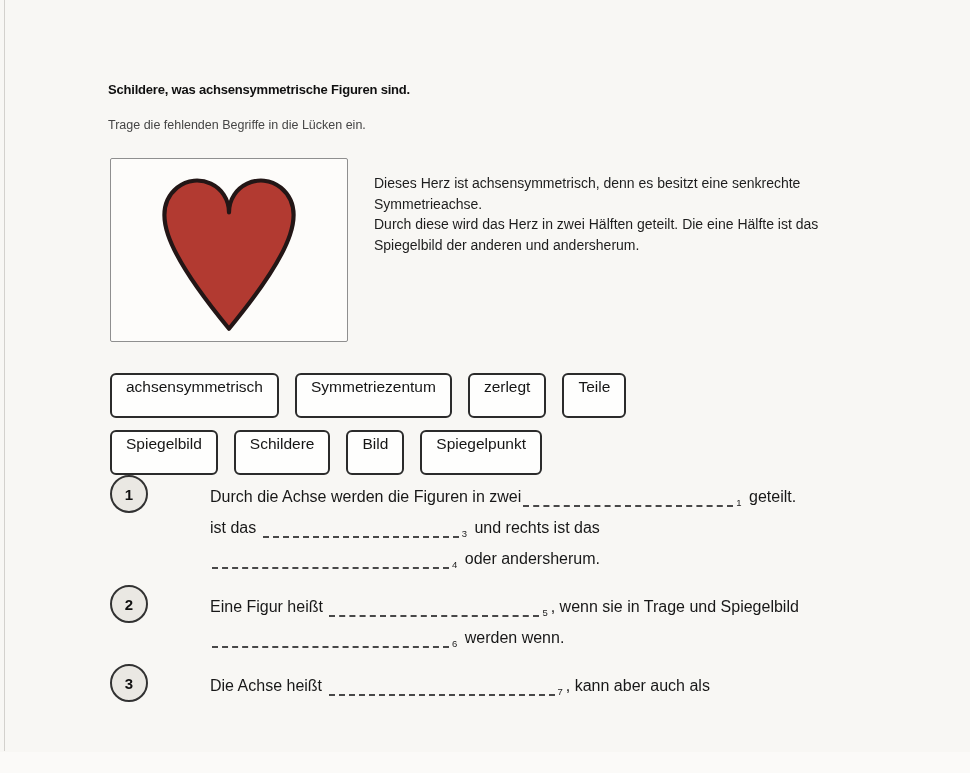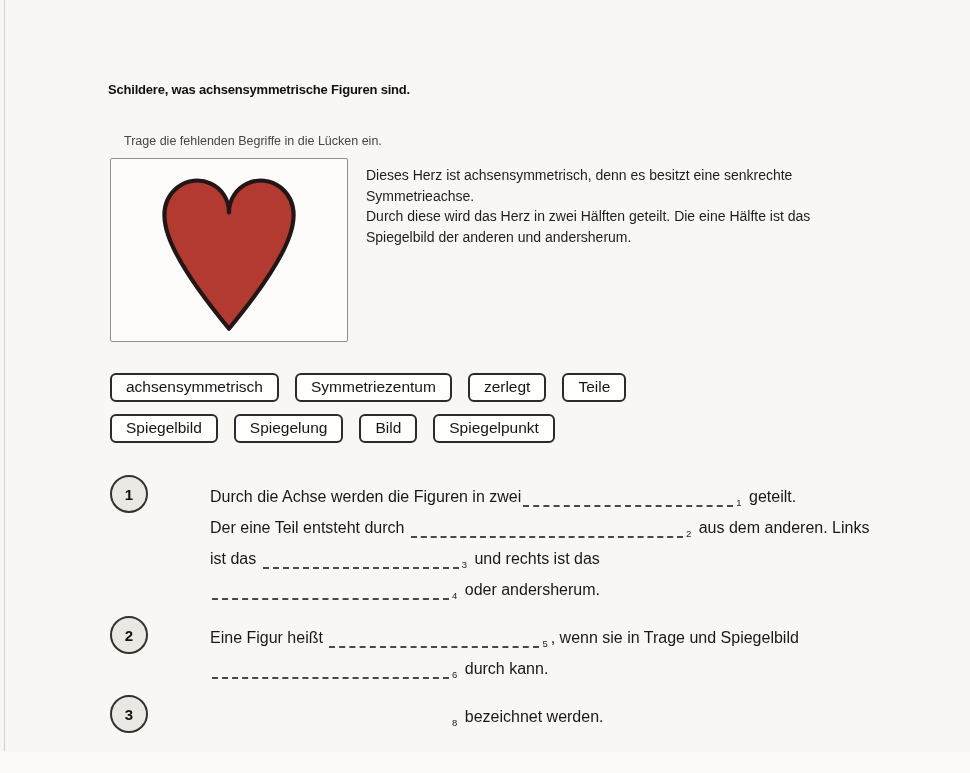--- a/index.html
+++ b/index.html
@@ -11,46 +11,46 @@
     color:#1a1a1a;
   }
   .page-edge-line{position:absolute;left:4px;top:0;width:1px;height:751px;background:#d3d1cd;}
   .bottom-strip{position:absolute;left:0;top:752px;width:970px;height:21px;background:#fbfaf8;}
 
   .page-title{
     position:absolute;left:108px;top:82px;margin:0;
     font-size:13px;font-weight:bold;color:#101010;letter-spacing:-0.2px;
   }
   .page-subtitle{
-    position:absolute;left:108px;top:118px;margin:16px;
+    position:absolute;left:108px;top:118px;margin:0;
     font-size:12.5px;color:#454545;
   }
 
   .heart-box{
     position:absolute;left:110px;top:158px;
     width:236px;height:182px;
     background:#fdfcfa;border:1px solid #8f8f8f;border-radius:2px;
     display:flex;align-items:center;justify-content:center;
   }
   .heart-box svg{margin-top:8px;}
 
   .figure-text{
-    position:absolute;left:362px;top:161px;width:560px;margin:4px;
+    position:absolute;left:362px;top:161px;width:560px;margin:12px;
     font-size:14px;line-height:20.5px;color:#1d1d1d;
     white-space:pre-line;
   }
 
   .word-bank{
     position:absolute;left:110px;top:373px;
     display:flex;flex-direction:column;gap:12px;
   }
   .word-row{display:flex;gap:16px;}
   .chip{
     border:2px solid #2b2b2b;border-radius:6px;
-    padding:3px 14px 4px;background:#fefefd;
+    padding:3px 14px 20px;background:#fefefd;
     font-size:15.5px;color:#151515;
     cursor:pointer;white-space:nowrap;
   }
 
   .exercises{position:absolute;left:110px;top:477px;}
   .exercise{display:flex;align-items:flex-start;margin-bottom:17px;}
   .num-circle{
     flex:none;width:34px;height:34px;margin-top:-2px;
     border:2px solid #323232;border-radius:50%;
     background:#eae8e3;color:#111;
@@ -89,42 +89,41 @@
 
 <div class="word-bank">
   <div class="word-row" id="word-row-0">
       <span class="chip">achsensymmetrisch</span>
       <span class="chip">Symmetriezentum</span>
       <span class="chip">zerlegt</span>
       <span class="chip">Teile</span>
     </div>
   <div class="word-row" id="word-row-1">
       <span class="chip">Spiegelbild</span>
-      <span class="chip">Spiegelung</span>
+      <span class="chip">Schildere</span>
       <span class="chip">Bild</span>
       <span class="chip">Spiegelpunkt</span>
     </div>
 </div>
 
 <div class="exercises" id="exercises">
     <div class="exercise">
       <div class="num-circle">1</div>
       <div class="ex-lines">
         <div class="ex-line"><span>Durch die Achse werden die Figuren in zwei</span><span class="blank" style="width: 210px;"></span><span class="sub">1</span><span> geteilt.</span></div>
-        <div class="ex-line"><span>Der eine Teil entsteht durch </span><span class="blank" style="width: 272px;"></span><span class="sub">2</span><span> aus dem anderen. Links</span></div>
         <div class="ex-line"><span>ist das </span><span class="blank" style="width: 196px;"></span><span class="sub">3</span><span> und rechts ist das</span></div>
         <div class="ex-line"><span class="blank" style="width: 237px;"></span><span class="sub">4</span><span> oder andersherum.</span></div>
       </div>
     </div>
     <div class="exercise">
       <div class="num-circle">2</div>
       <div class="ex-lines">
         <div class="ex-line"><span>Eine Figur heißt </span><span class="blank" style="width: 210px;"></span><span class="sub">5</span><span>, wenn sie in Trage und Spiegelbild</span></div>
-        <div class="ex-line"><span class="blank" style="width: 237px;"></span><span class="sub">6</span><span> durch kann.</span></div>
+        <div class="ex-line"><span class="blank" style="width: 237px;"></span><span class="sub">6</span><span> werden wenn.</span></div>
       </div>
     </div>
     <div class="exercise">
       <div class="num-circle">3</div>
       <div class="ex-lines">
-        <div class="ex-line"><span class="blank ghost" style="width: 237px;"></span><span class="sub">8</span><span> bezeichnet werden.</span></div>
+        <div class="ex-line"><span>Die Achse heißt </span><span class="blank" style="width: 226px;"></span><span class="sub">7</span><span>, kann aber auch als</span></div>
       </div>
     </div>
   </div>
 
 </body></html>

